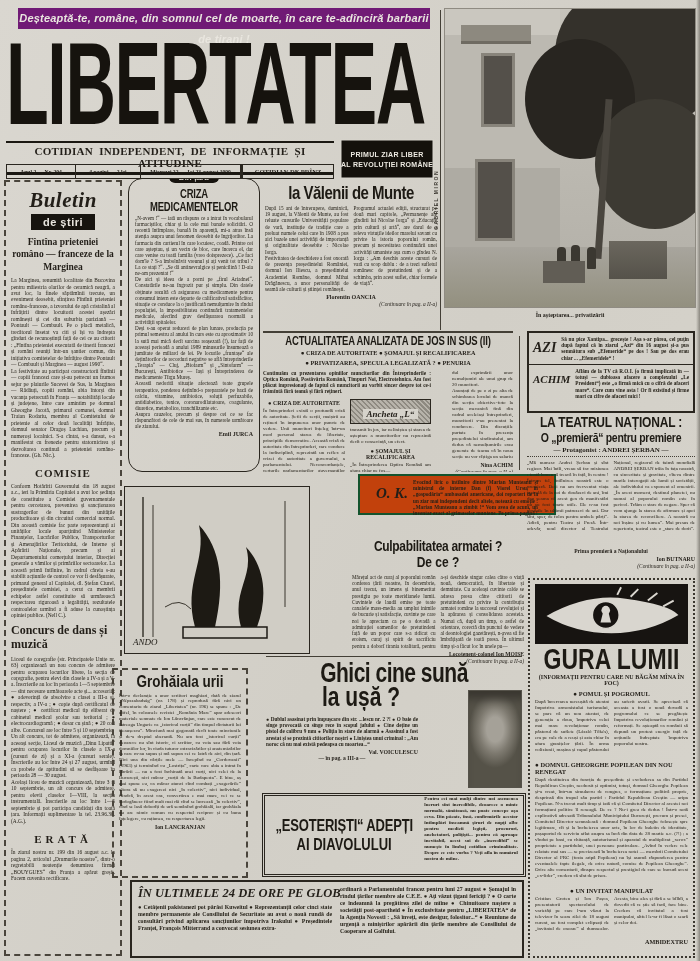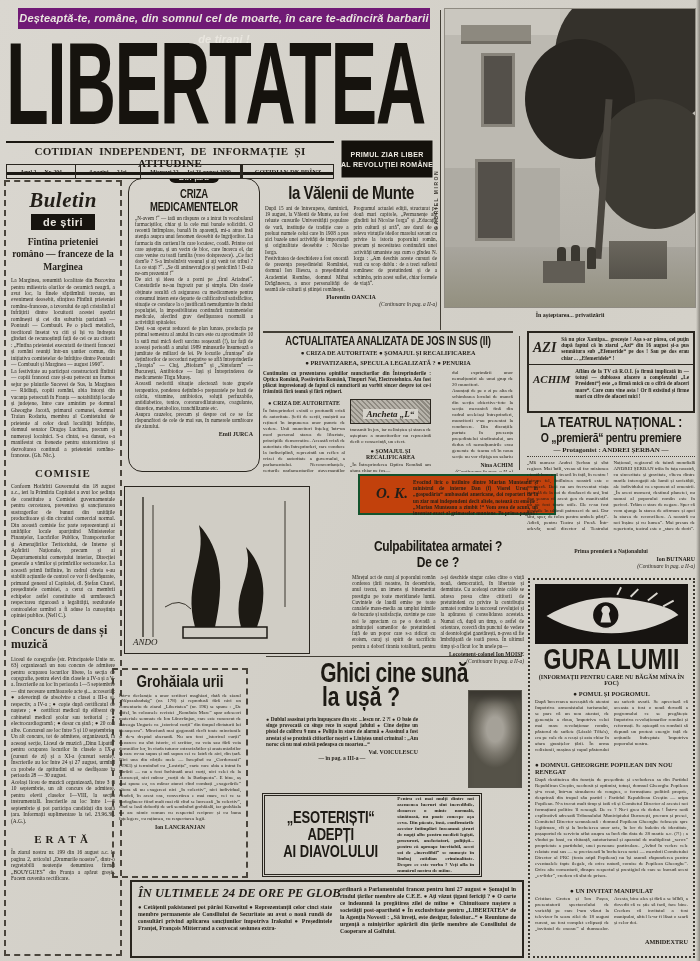--- a/index.html
+++ b/index.html
@@ -86,21 +86,21 @@
   .groh-ttl{font-size:13.5px;margin-bottom:4px}
   
   .s-ghici{left:266px;top:662px;width:256px;height:128px}
   .ghici-t1{font-size:21px;letter-spacing:-.5px;text-align:center}
   .ghici-t2{font-size:21px;width:190px;text-align:center;margin-top:3px}
   .ghici-bul{width:152px;margin-top:9px}
   .s-portrait{right:0;top:28px;width:54px;height:98px;border:1px solid #55524a;
     background:radial-gradient(closest-side at 50% 40%,#a5a198 0 32%,#7e7a70 62%,#555248 100%);
     box-shadow:inset 0 14px 10px -6px #3a3730}
   
-  .s-esot{left:262px;top:793px;width:220px;height:84px;border:3px double #2a261f;display:flex;padding:0 5px;gap:6px}
+  .s-esot{left:262px;top:793px;width:264px;height:84px;border:3px double #2a261f;display:flex;padding:0 5px;gap:6px}
   .esot-ttl{width:152px;align-self:center}
   .esot-t1{font-size:13px;letter-spacing:-.2px}
   .esot-t2{font-size:13px;margin-top:6px}
   
   .s-glob{left:130px;top:880px;width:394px;height:78px;border:2px solid #2a261f;display:flex;gap:8px;padding:4px 6px;overflow:hidden}
   .glob-ttl{font:italic 700 12.5px "Liberation Serif",serif;white-space:nowrap;margin-bottom:3px}
   
   .s-azi{left:527px;top:331px;width:168px;height:82px;border:2px solid #2a261f}
   .azi-row{display:flex;gap:5px;padding:3px 4px}
   .azi-row.first{border-bottom:1.5px solid #2a261f}

